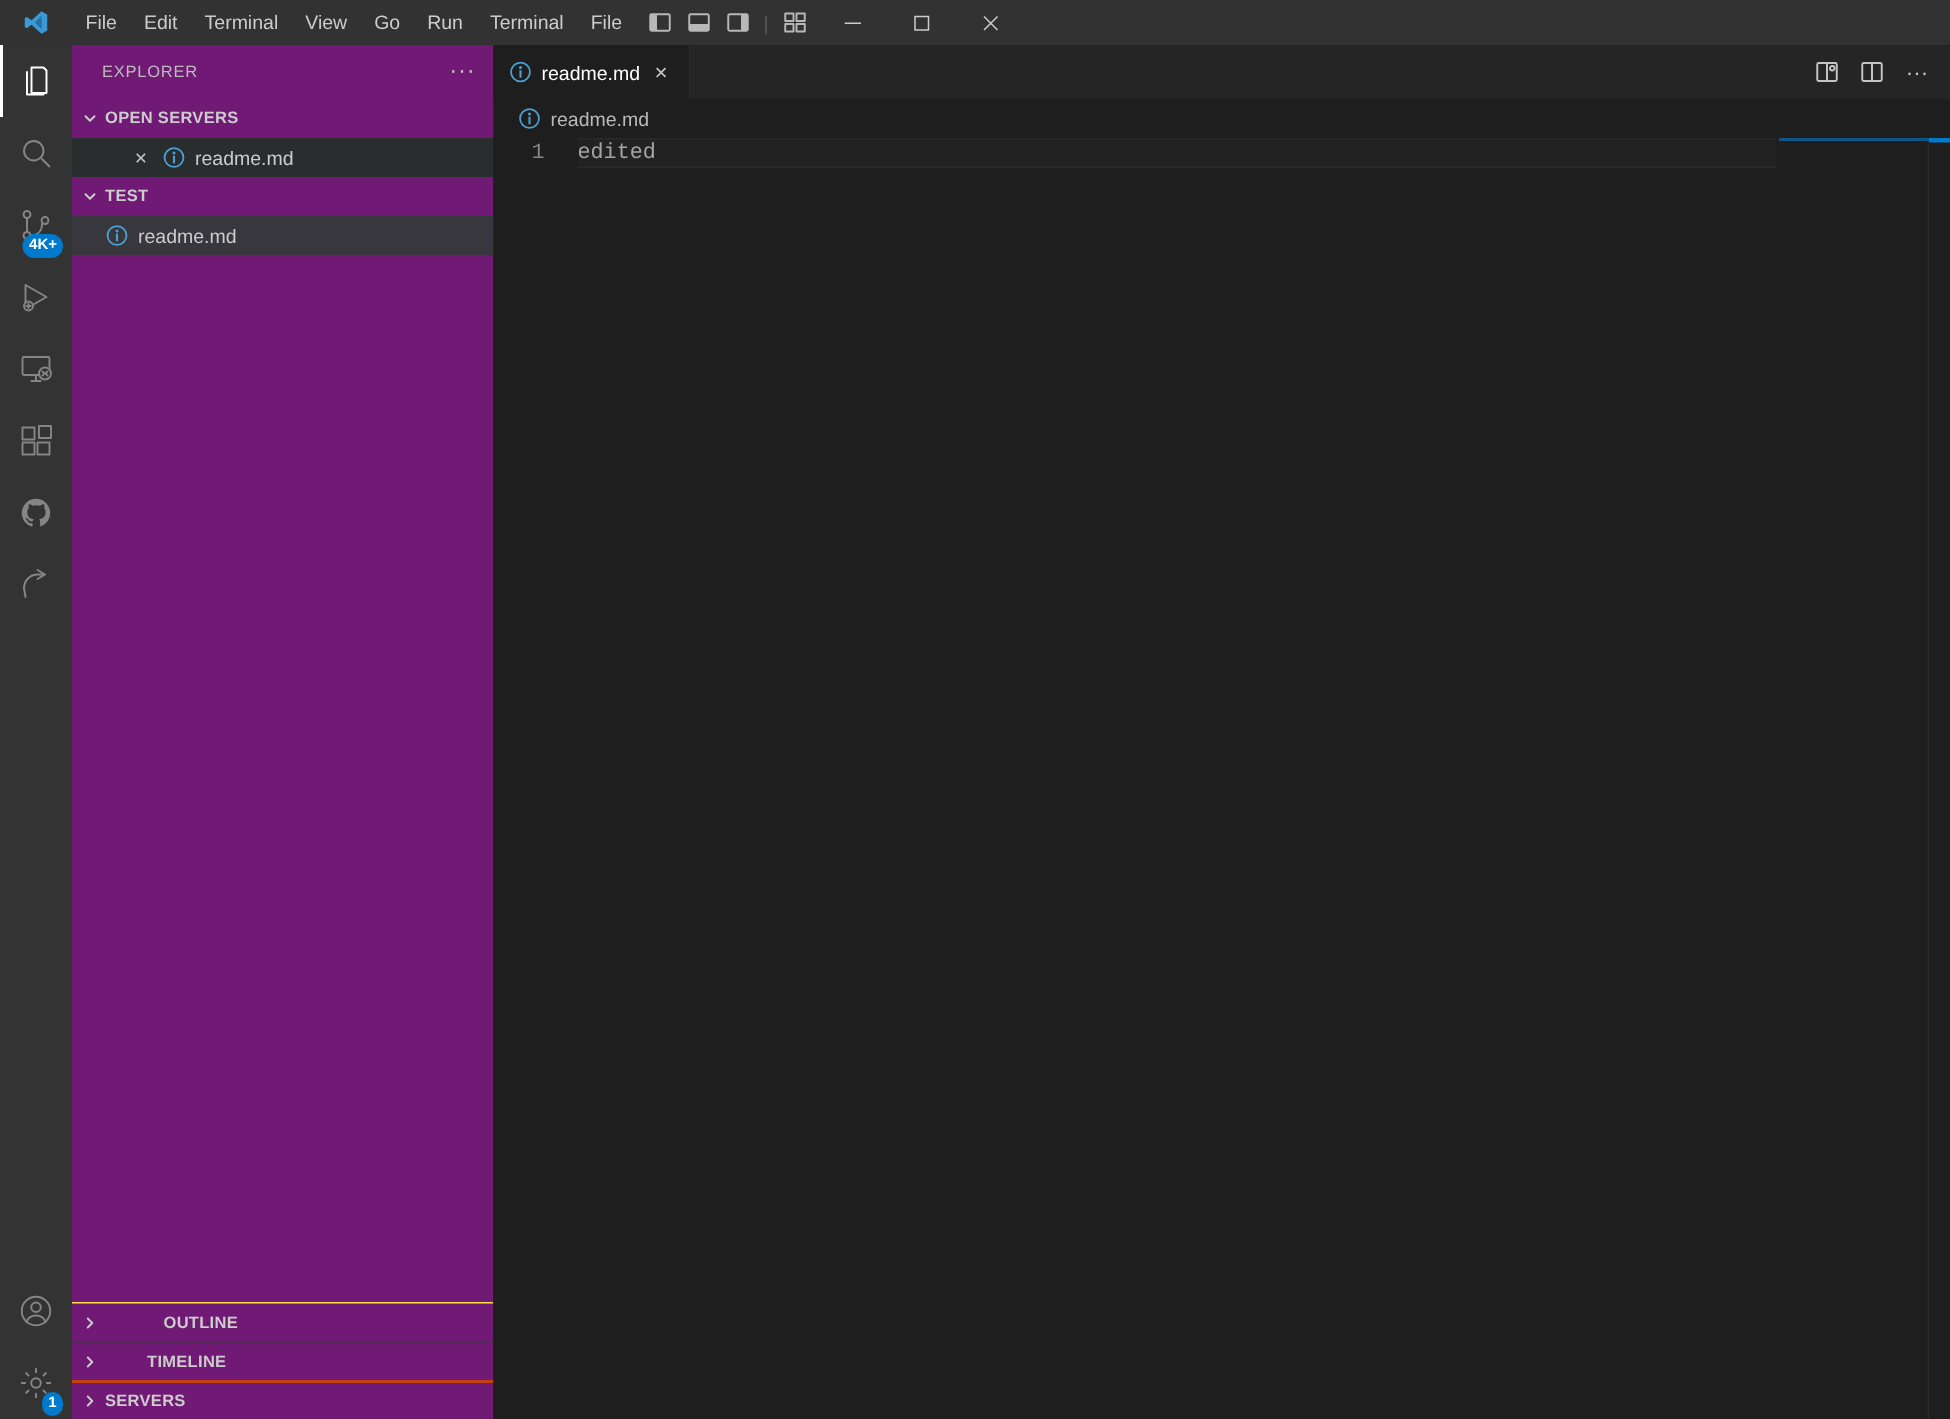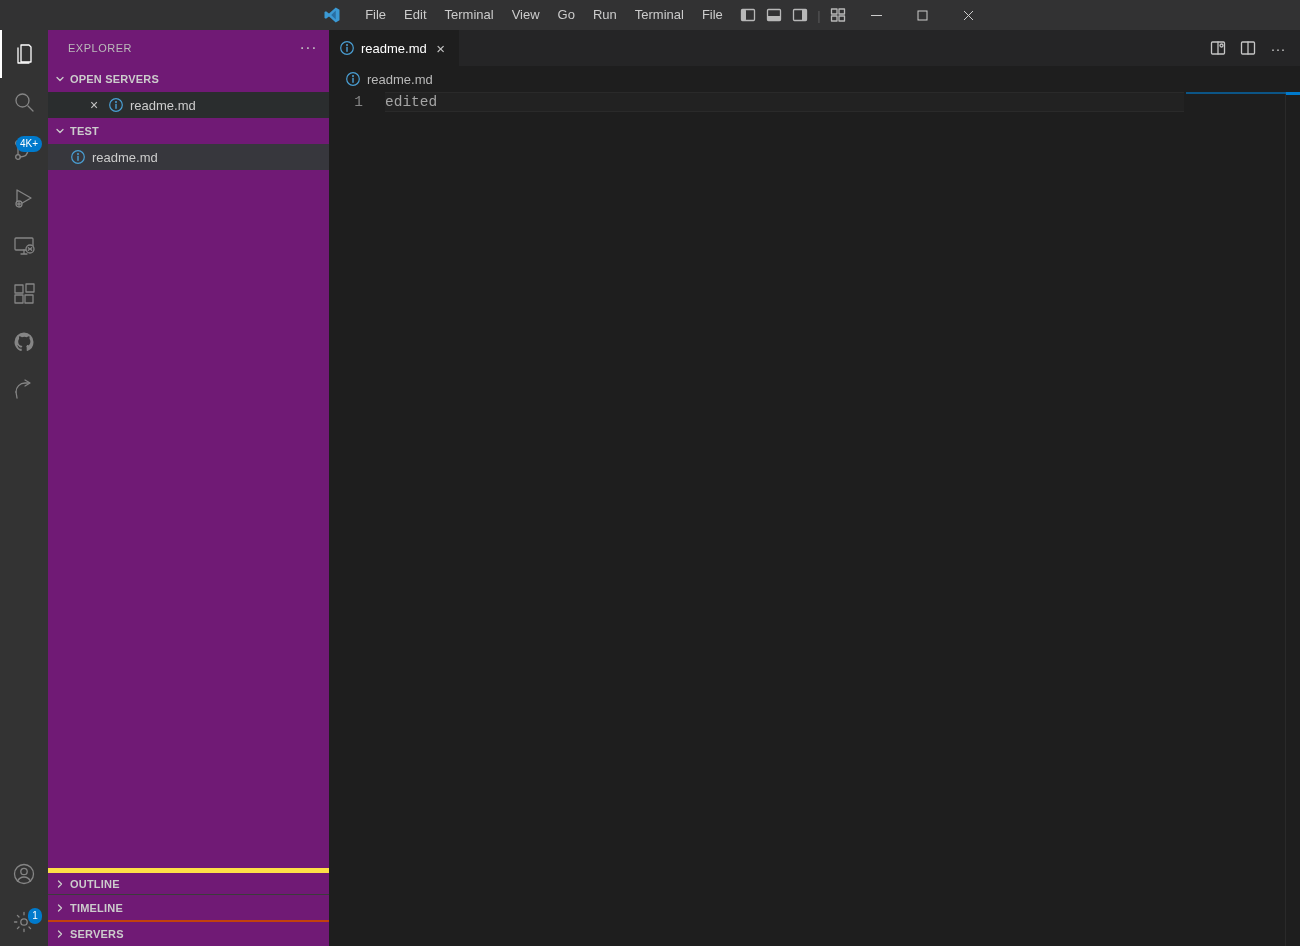--- a/index.html
+++ b/index.html
@@ -1,39 +1,39 @@
 <!DOCTYPE html>
 <html><head>
 <meta charset="utf-8">
 <style>
   * { box-sizing: border-box; margin: 0; padding: 0; }
   html, body { width: 1300px; height: 946px; overflow: hidden; background: #1e1e1e; font-family: "Segoe UI", Arial, sans-serif; color: #cccccc; font-size: 13px; }
   svg { display: block; }
 
   
-  .titlebar { height: 30px; background: #323233; display: flex; align-items: center; justify-content: center; }
+  .titlebar { height: 30px; background: #323233; display: flex; align-items: center; }
   .titlebar .logo { width: 48px; display:flex; align-items:center; justify-content:center; }
   .menu { display: flex; }
   .menu-item { padding: 0 9px; height: 30px; line-height: 30px; color: #cccccc; cursor: default; }
   .titlebar .center { flex: 1; text-align: center; font-size: 12.5px; color: #b9b9b9; }
   .titlebar .layout-icons { display: flex; align-items: center; gap: 2px; padding: 0 4px; }
   .titlebar .layout-icons .icon-slot { width:24px; height:24px; display:flex; align-items:center; justify-content:center; color:#b8b8b8; }
   .window-controls { display: flex; }
   .wc-btn { width: 46px; height: 30px; display:flex; align-items:center; justify-content:center; color:#cccccc; }
 
   
   .body-row { display: flex; height: 916px; }
 
   
   .activitybar { width: 48px; background: #333333; display:flex; flex-direction:column; justify-content:space-between; }
   .act-group { display:flex; flex-direction:column; }
   .act-item { position:relative; width:48px; height:48px; display:flex; align-items:center; justify-content:center; color:#858585; }
   .act-item.active { color:#ffffff; }
   .act-item.active::before { content:""; position:absolute; left:0; top:0; bottom:0; width:2px; background:#ffffff; }
-  .badge { position:absolute; bottom:22px; right:6px; min-width:14px; height:16px; padding:0 4px; border-radius:10px; background:#007acc; color:#fff; font-size:10px; line-height:16px; text-align:center; font-weight:400; }
+  .badge { position:absolute; bottom:2px; right:6px; min-width:14px; height:16px; padding:0 4px; border-radius:10px; background:#007acc; color:#fff; font-size:10px; line-height:16px; text-align:center; font-weight:700; }
 
   
   .sidebar { width: 281px; background:#701a75; display:flex; flex-direction:column; }
   .sidebar-title { height:36px; display:flex; align-items:center; justify-content:space-between; padding:0 12px 0 20px; color:#bbbbbb; font-size:11px; letter-spacing:0.5px; }
   .sidebar-title .more { color:#c5c5c5; font-size:16px; line-height:16px; }
   .section-header { height:26px; display:flex; align-items:center; padding-left:4px; font-size:11px; font-weight:700; color:#cccccc; letter-spacing:0.2px; cursor:default; }
   .section-header.collapsed .chev-svg { transform: rotate(-90deg); }
   .section-header .chev { width:16px; display:flex; justify-content:center; margin-right:2px; }
   .chev-svg { transition: none; }
   .tree { padding: 0; }
@@ -264,29 +264,29 @@
               <circle cx="8" cy="5" r="1" fill="#4a9fd4"></circle>
               <rect x="7.3" y="6.8" width="1.4" height="5" fill="#4a9fd4"></rect>
             </svg>
         </span>
         <span class="file-label">readme.md</span>
       </div>
     </div>
 
     <div class="spacer"></div>
 
-    <div class="section-header collapsed" style="border-top:5px solid #fde047;">
+    <div class="section-header collapsed" style="border-top:1px solid #fde047;gap:39px;">
       <span class="chev">
           <svg class="chev-svg" width="12" height="12" viewBox="0 0 12 12">
             <path d="M3 4.5l3 3 3-3" class="stroke-icon"></path>
           </svg>
         </span>
       <span>OUTLINE</span>
     </div>
-    <div class="section-header collapsed" style="border-top:1px solid #3c3c3c;">
+    <div class="section-header collapsed" style="border-top:1px solid #3c3c3c;gap:28px;">
       <span class="chev">
           <svg class="chev-svg" width="12" height="12" viewBox="0 0 12 12">
             <path d="M3 4.5l3 3 3-3" class="stroke-icon"></path>
           </svg>
         </span>
       <span>TIMELINE</span>
     </div>
     <div class="section-header collapsed" style="border-top:2px solid #c2410c;">
       <span class="chev">
           <svg class="chev-svg" width="12" height="12" viewBox="0 0 12 12">

